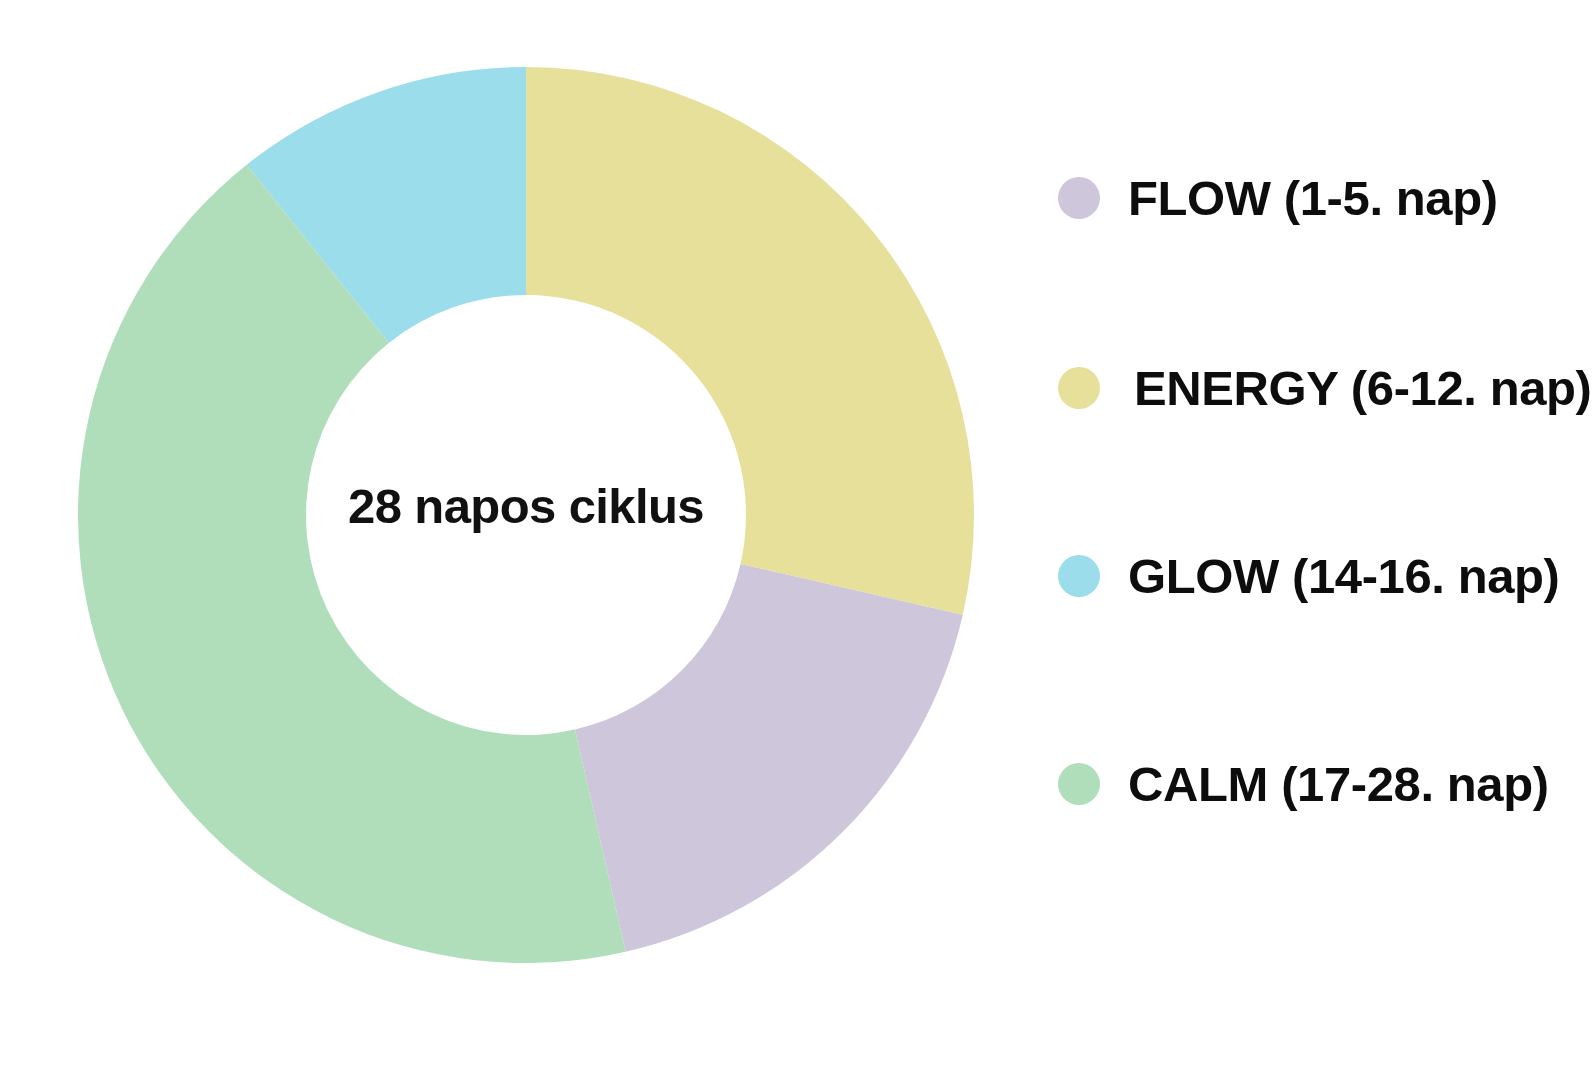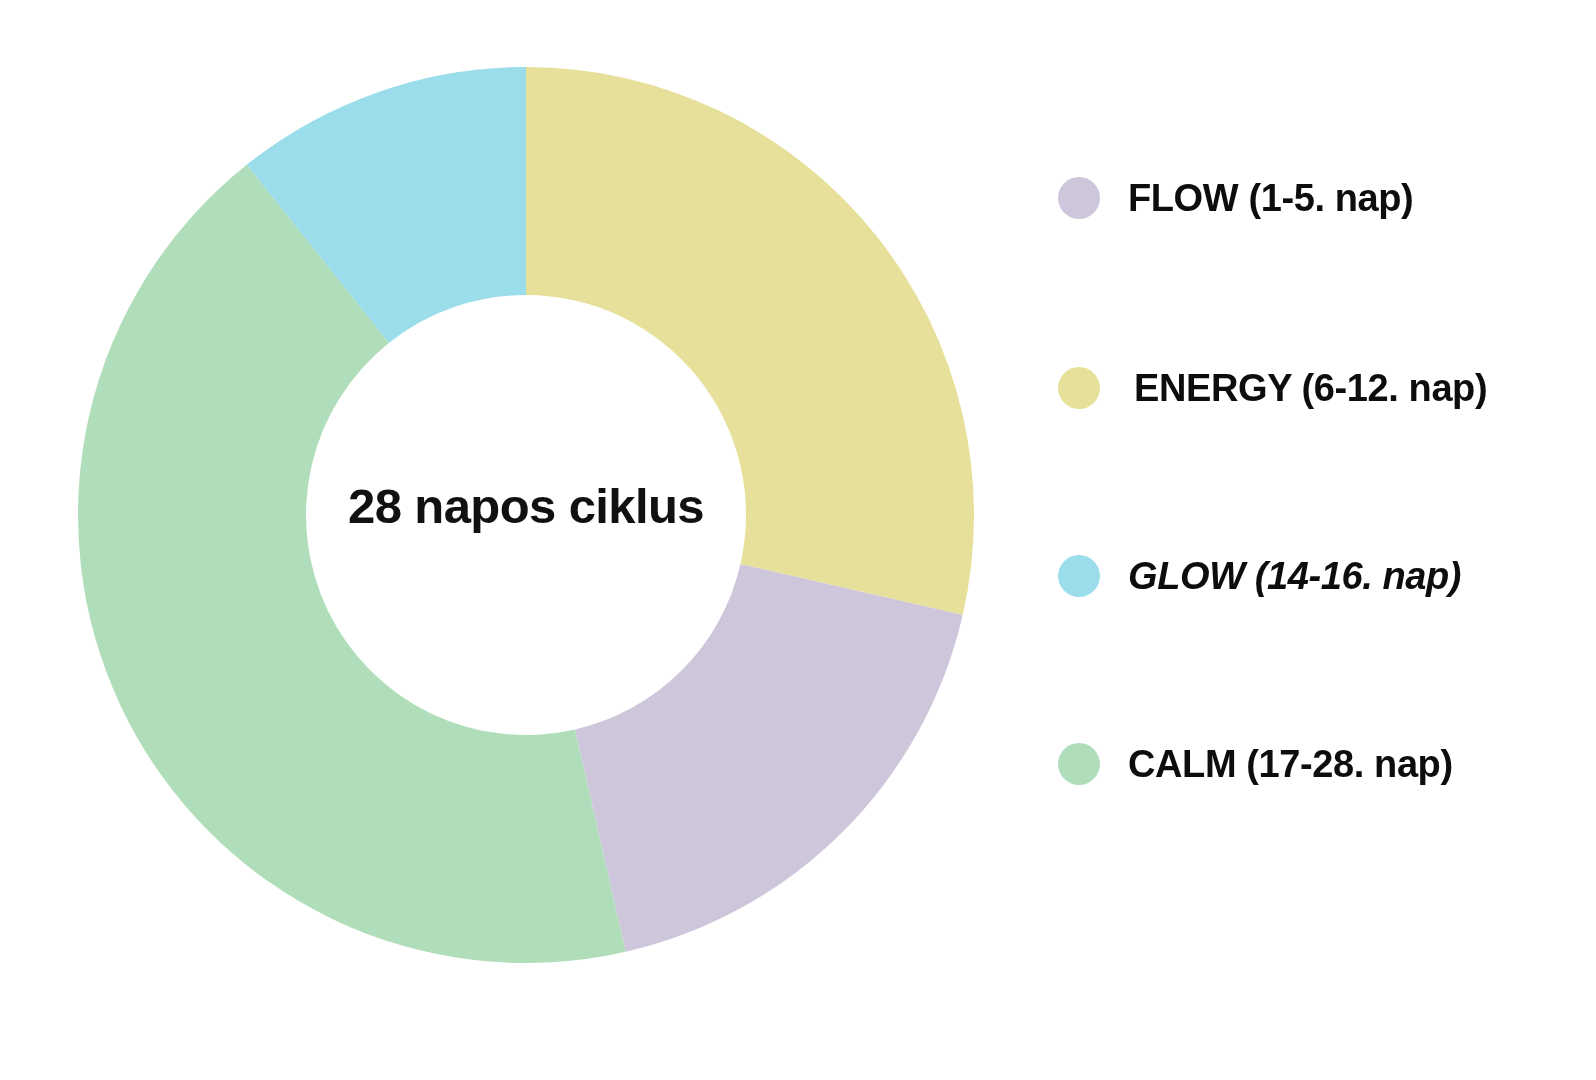--- a/index.html
+++ b/index.html
@@ -63,30 +63,30 @@
   }
   .legend-swatch {
     width: 42px;
     height: 42px;
     border-radius: 50%;
     flex: 0 0 auto;
     margin-left: 18px;
   }
   .legend-label {
     margin-left: 28px;
-    font-size: 38px;
+    font-size: 49px;
     font-weight: 700;
     color: #0d0d0d;
     letter-spacing: -0.4px;
     white-space: nowrap;
   }
   .li-0 { top: 22px; }
   .li-1 { top: 212px; }
-  .li-2 { top: 400px; font-style: italic; }
-  .li-3 { top: 588px; }
+  .li-2 { top: 400px; }
+  .li-3 { top: 608px; }
   .li-1 .legend-label { margin-left: 34px; }
 </style>
 </head>
 <body>
 
 <div id="page" style="background: rgb(255, 255, 255);">
 
   <div id="donut-chart">
     <svg id="donut-svg" width="1040" height="1080" viewBox="0 0 1040 1080">
       <g id="slice-group">

